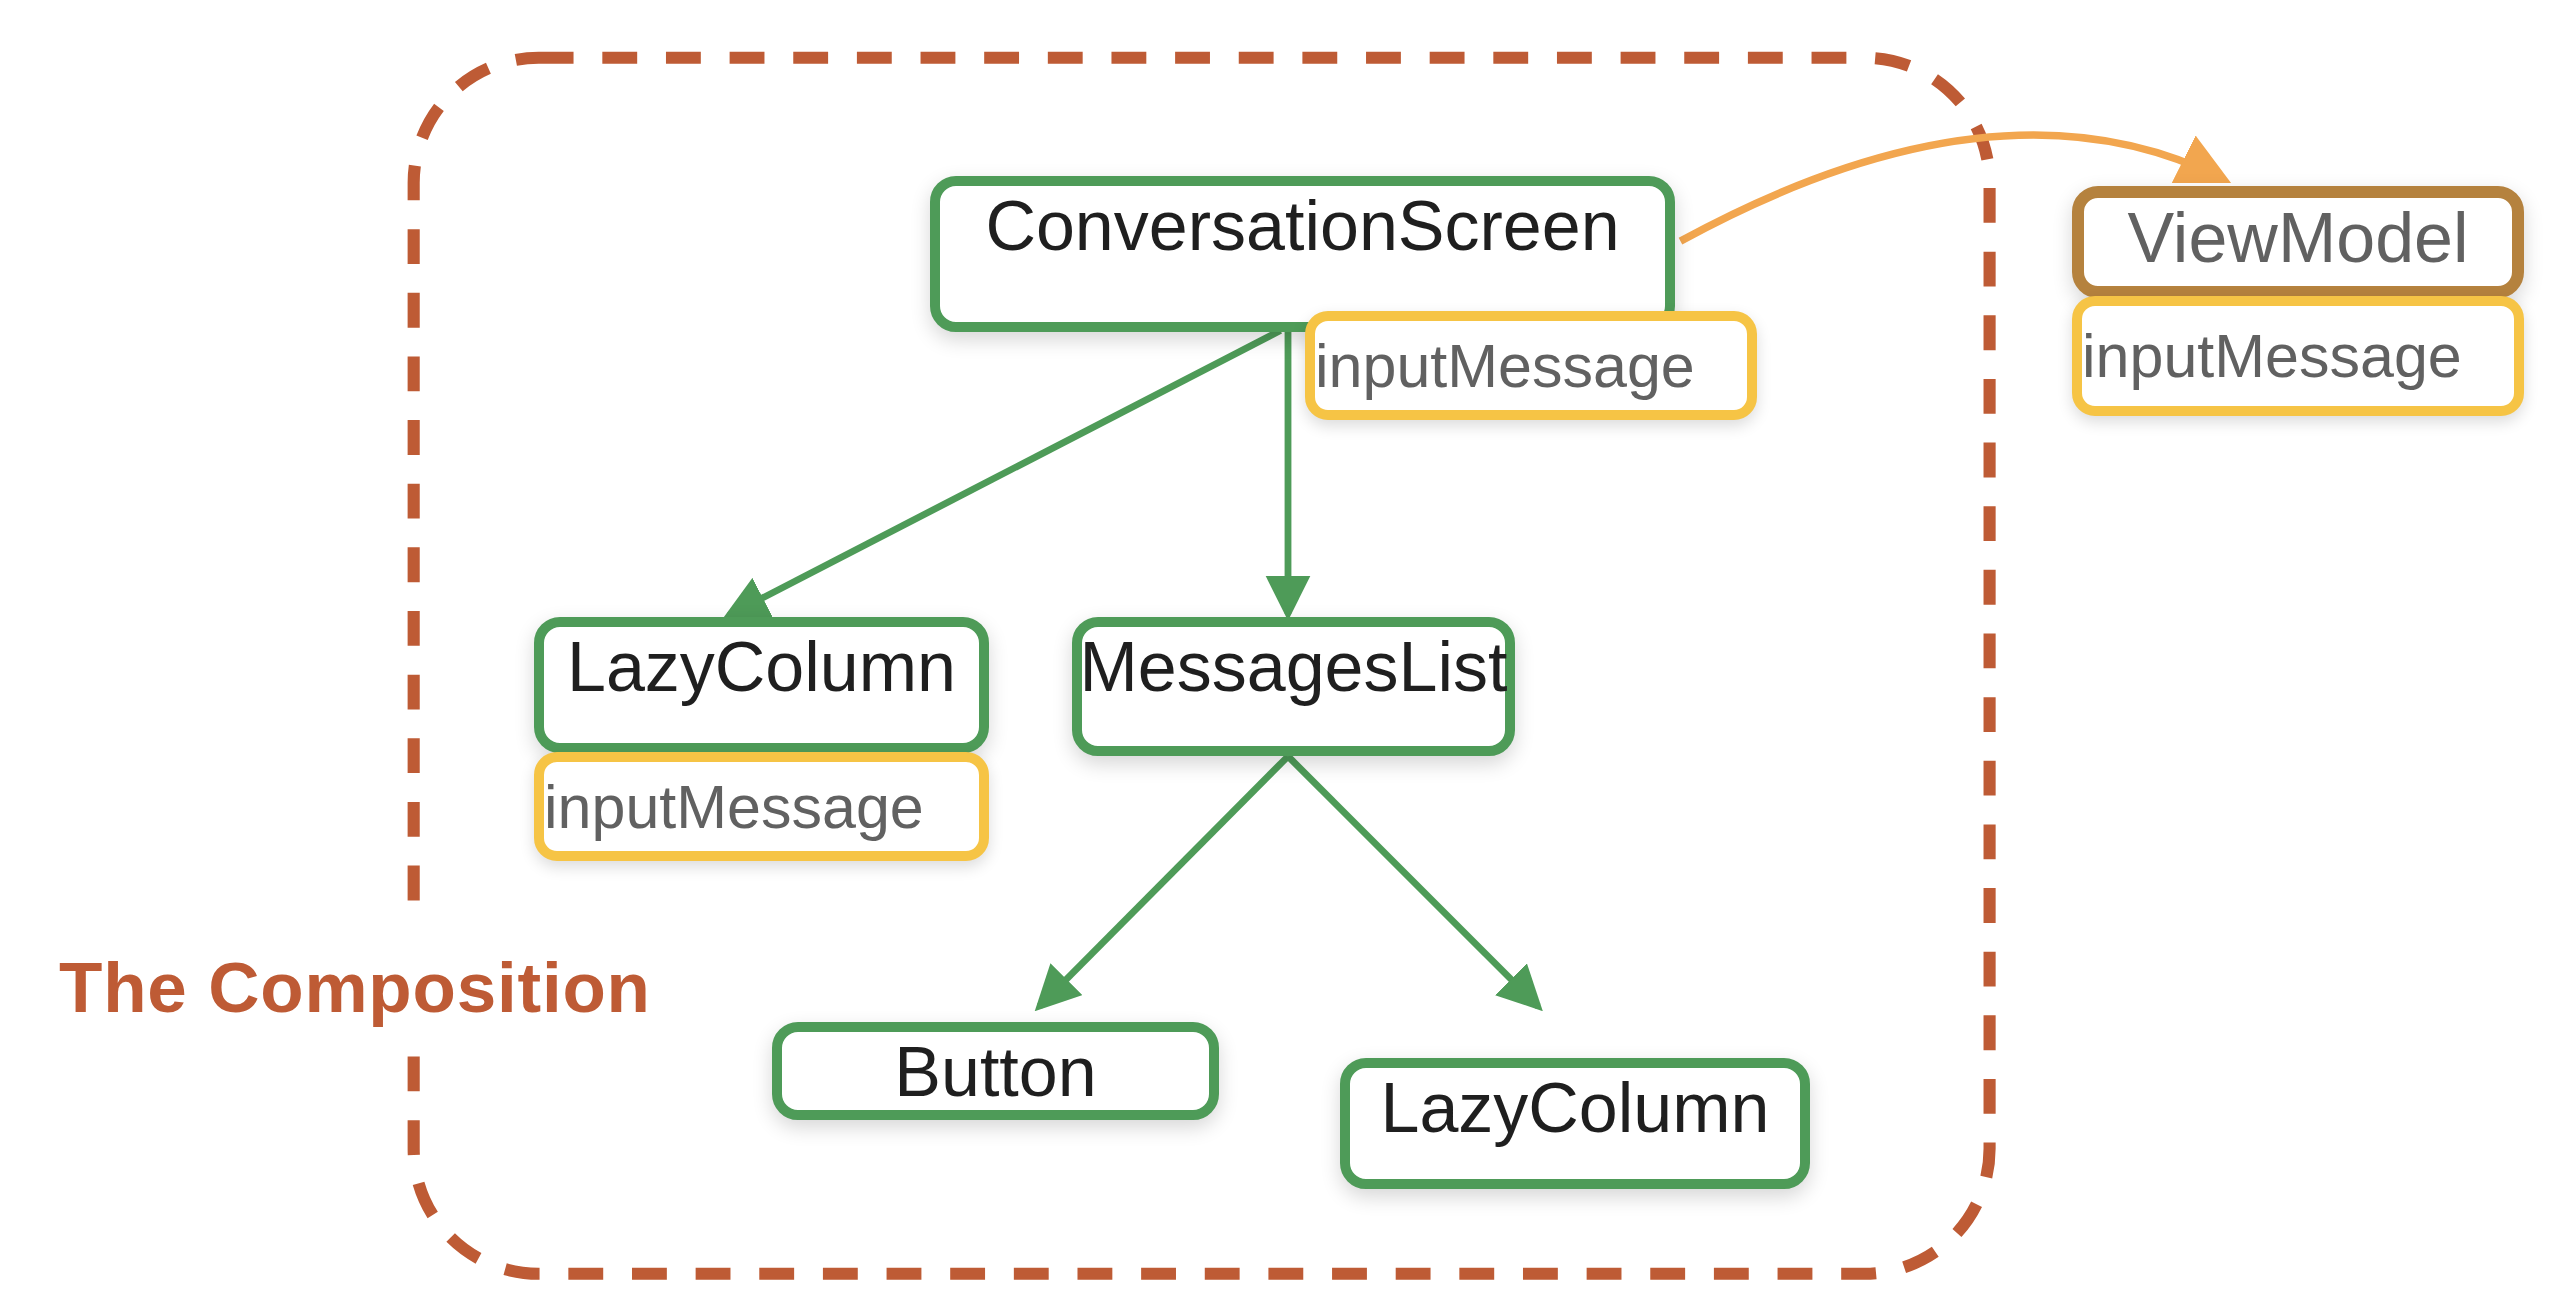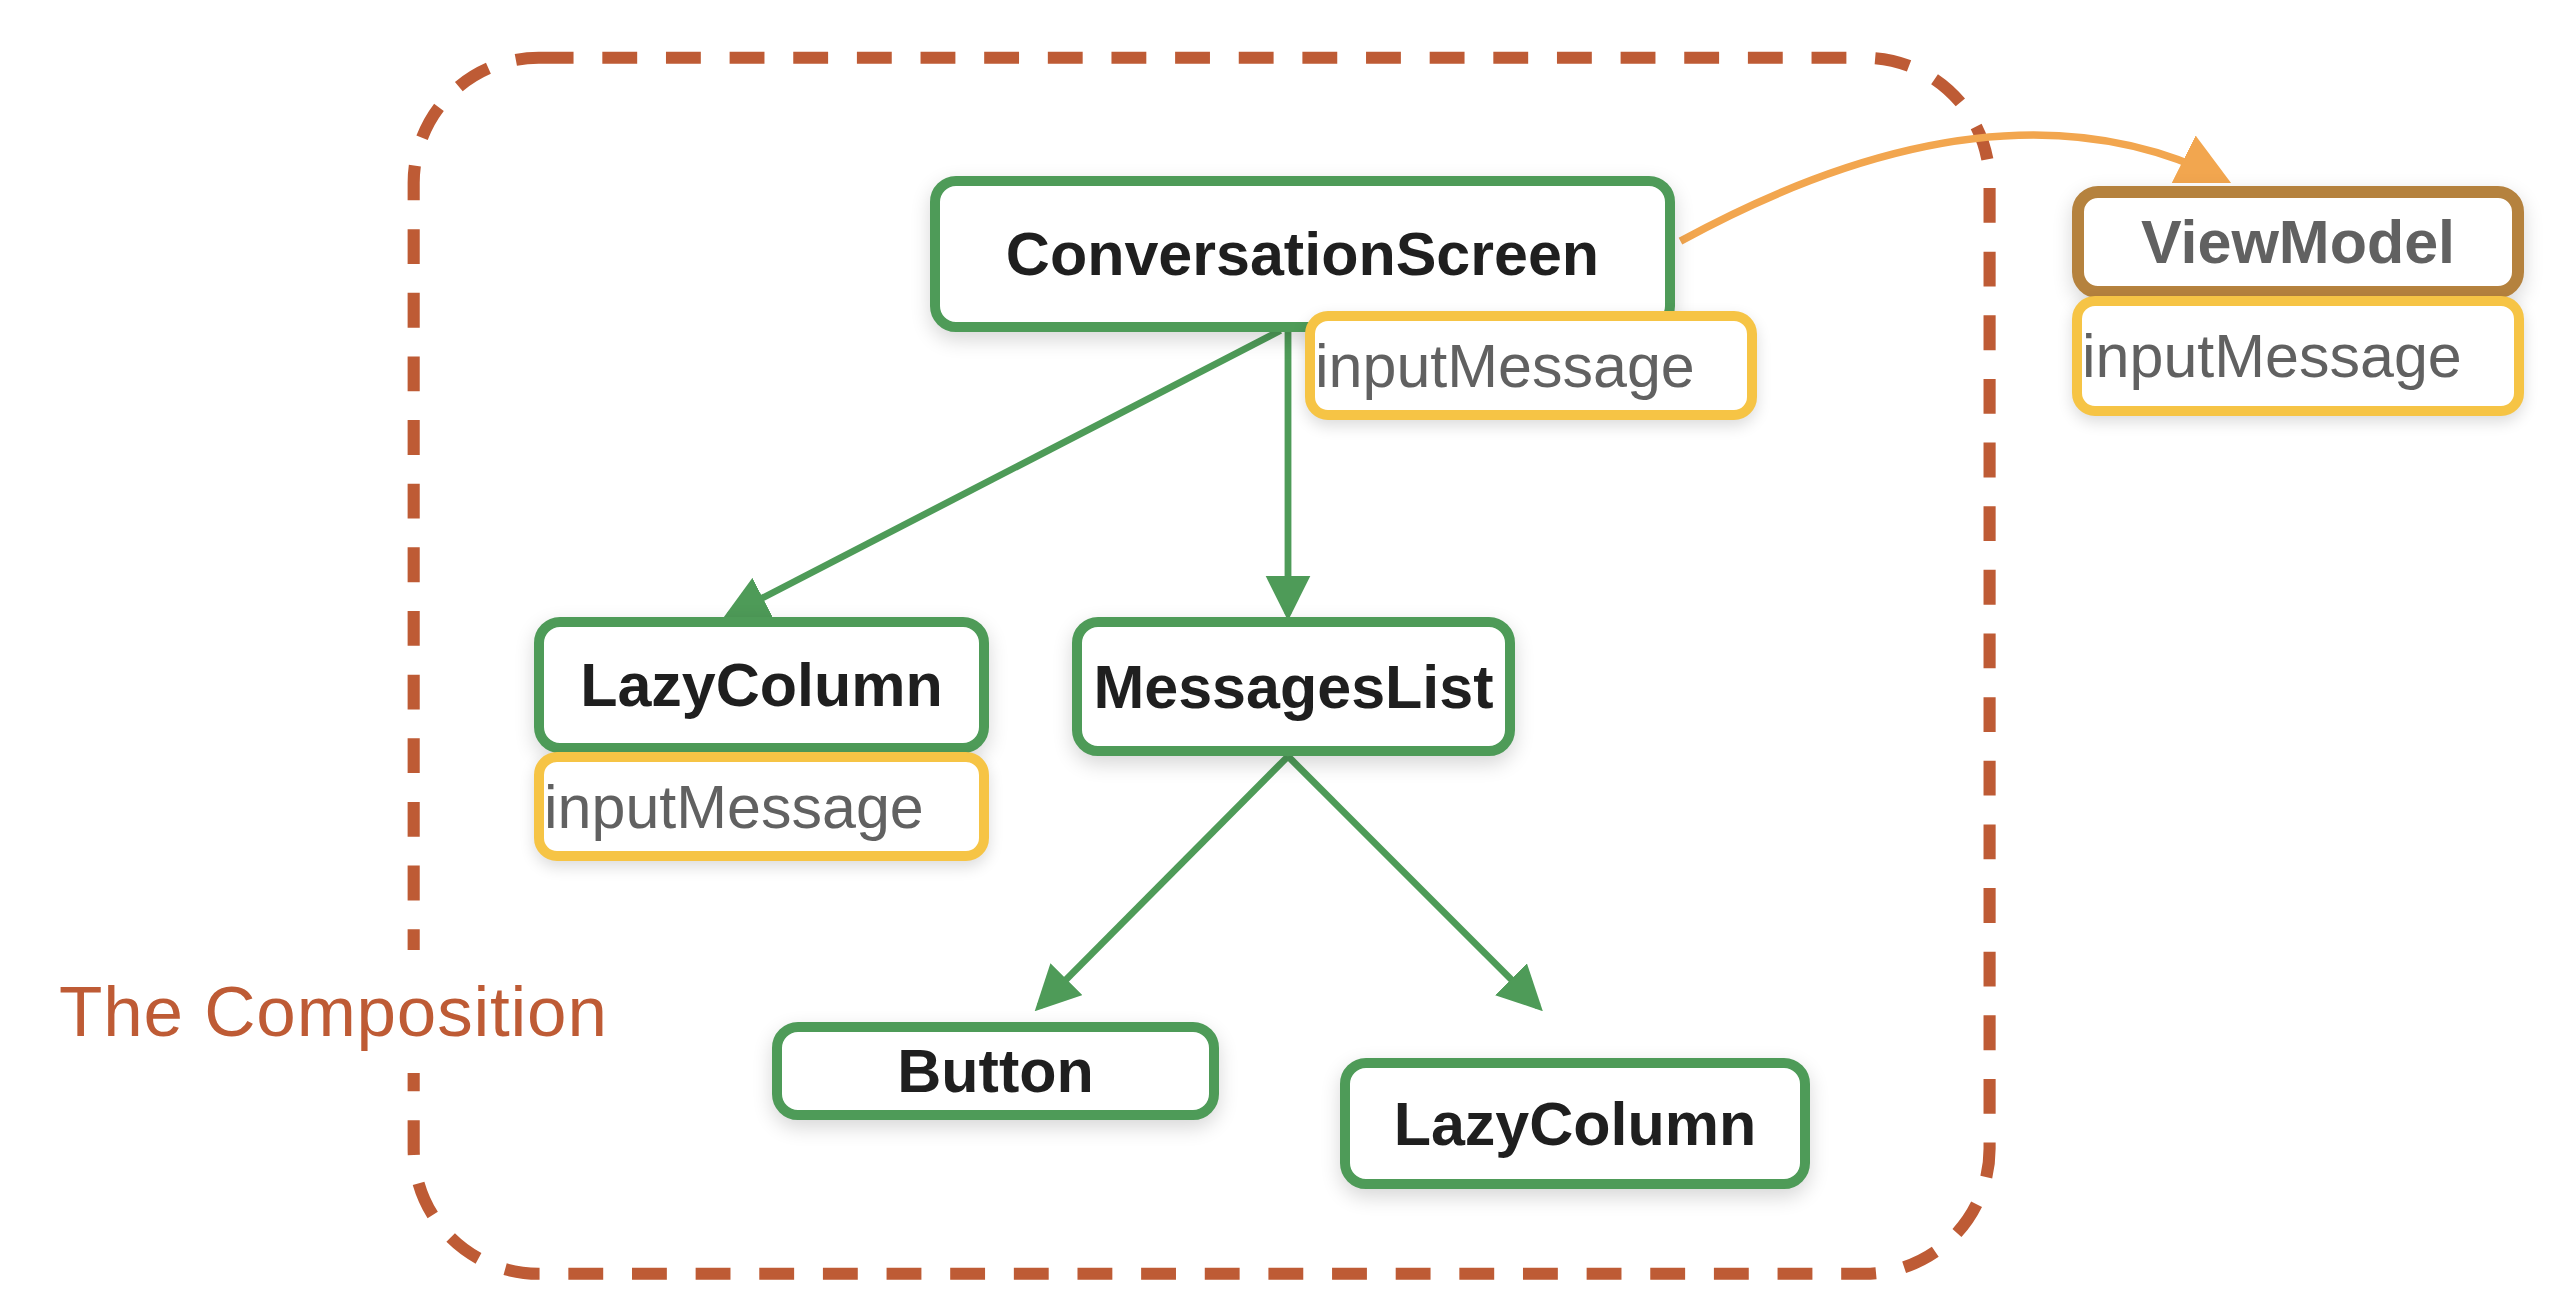--- a/index.html
+++ b/index.html
@@ -24,43 +24,42 @@
   }
   #edge-layer{position:absolute;left:0;top:0;width:2576px;height:1308px;}
   .edge{stroke:var(--green);stroke-width:9;fill:none;}
   .boundary{stroke:var(--rust);stroke-width:16;fill:none;stroke-dasharray:46 38;}
   .orange-edge{stroke:var(--orange-arrow);stroke-width:10;fill:none;}
   .node{
     position:absolute;
     background:#fff;
     border:10.6px solid var(--green);
     border-radius:26px;
-    display:flex;align-items:center;justify-content:center;
-    font-size:61px;color:var(--label-text);
+    display:flex;justify-content:center;
+    font-size:70px;color:var(--label-text);
     box-shadow:0 7.6px 19.7px rgba(0,0,0,.16);
     z-index:2;
-    font-weight:bold;
   }
   .badge{
     position:absolute;
     background:#fff;
     border:10.6px solid var(--yellow);
     border-radius:23px;
     display:flex;align-items:center;
     font-size:61px;color:var(--badge-text);
     box-shadow:0 6px 15px rgba(0,0,0,.14);
     z-index:3;
   }
   .node.brown{border-color:var(--brown);color:var(--badge-text);}
   #title{
     position:absolute;
-    left:29px;top:950px;
+    left:29px;top:926px;
     background:var(--bg);
     padding:21px 30px;
-    font-size:71px;font-weight:normal;color:var(--rust);
+    font-size:71px;font-weight:bold;color:var(--rust);
     letter-spacing:0.8px;
     z-index:4;
     white-space:nowrap;
   }
   
   #node-conversation-screen{left:930px;top:176px;width:745px;height:156px;}
   #badge-conversation     {left:1305px;top:311px;width:452px;height:109px;}
   #node-user-input        {left:534px; top:617px;width:455px;height:136px;}
   #badge-user-input       {left:534px; top:752px;width:455px;height:109px;}
   #node-messages-list     {left:1072px;top:617px;width:443px;height:139px;}

